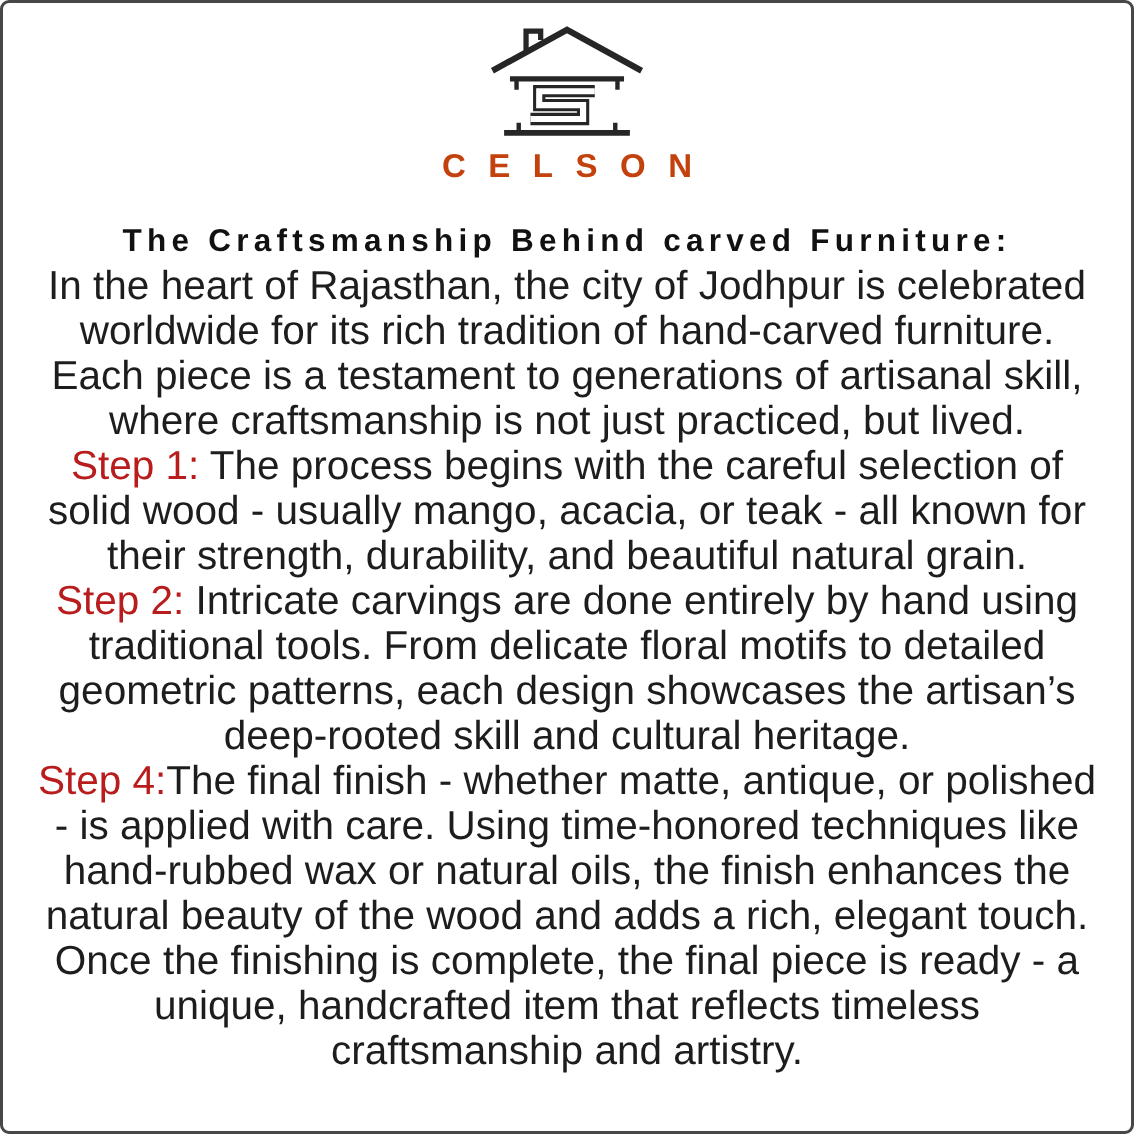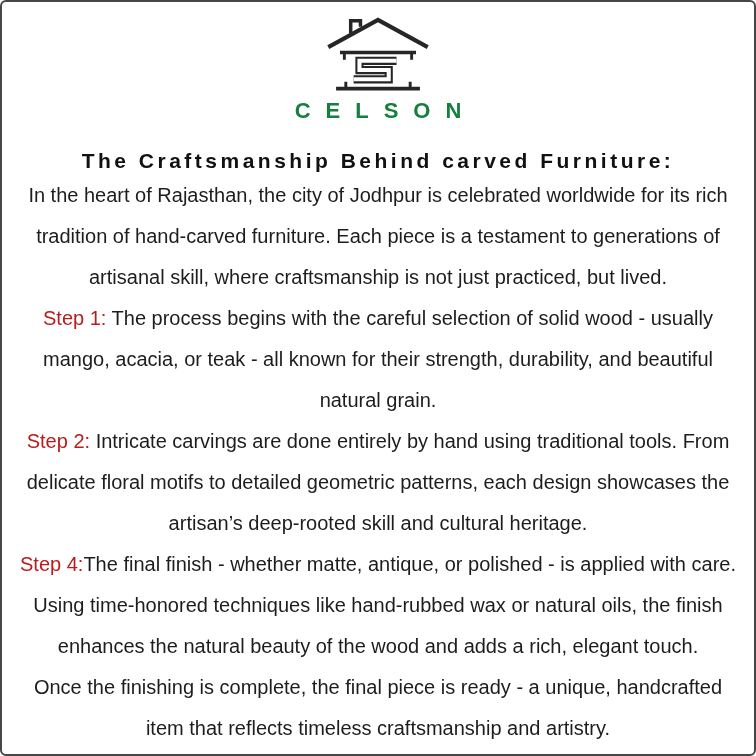--- a/index.html
+++ b/index.html
@@ -23,35 +23,35 @@
   .logo-wrap {
     width: 108px;
     height: 78px;
     margin: 2px auto 0 auto;
   }
   .brand {
     font-size: 22px;
     font-weight: 700;
     letter-spacing: 15px;
     text-indent: 15px; 
-    color: #15803d;
+    color: #c2410c;
     margin-top: 7px;
     line-height: 24px;
   }
   .heading {
     font-size: 21px;
     font-weight: 700;
     letter-spacing: 3.5px;
     margin: 24px 0 0 0;
     line-height: 28px;
     color: #111111;
   }
   p.para {
-    font-size: 20px;
-    line-height: 41px;
+    font-size: 27px;
+    line-height: 30px;
     margin: 0;
     color: #1d1d1d;
   }
   p.para b { font-weight: 400; color: #b91c1c; }
   .p-intro { margin-top: 18px; }
   .p-step1 { margin-top: 14px; }
   .p-step2 { margin-top: 14px; }
   .p-step3 { margin-top: 8px; }
   .p-step4 { margin-top: 13px; }
   .p-final { margin-top: 0; }

